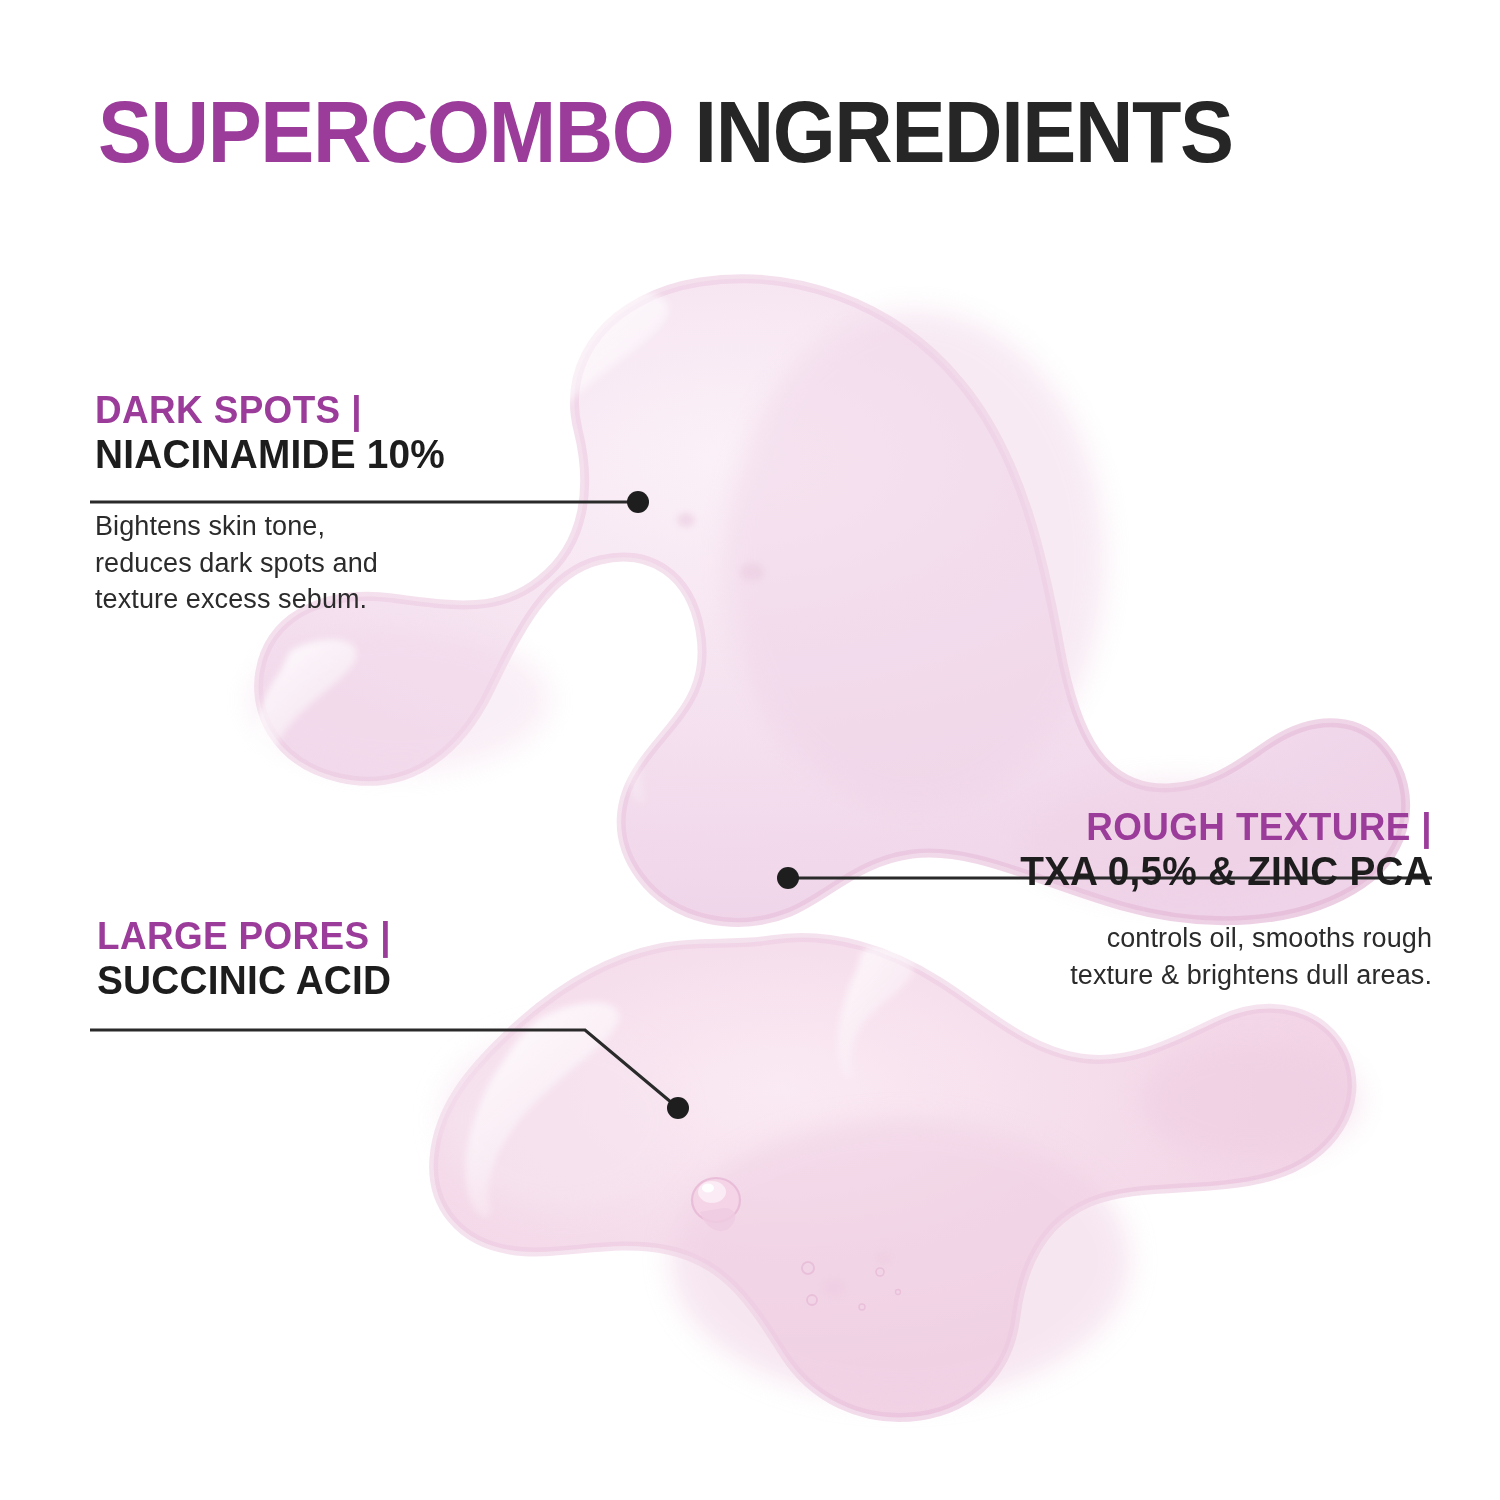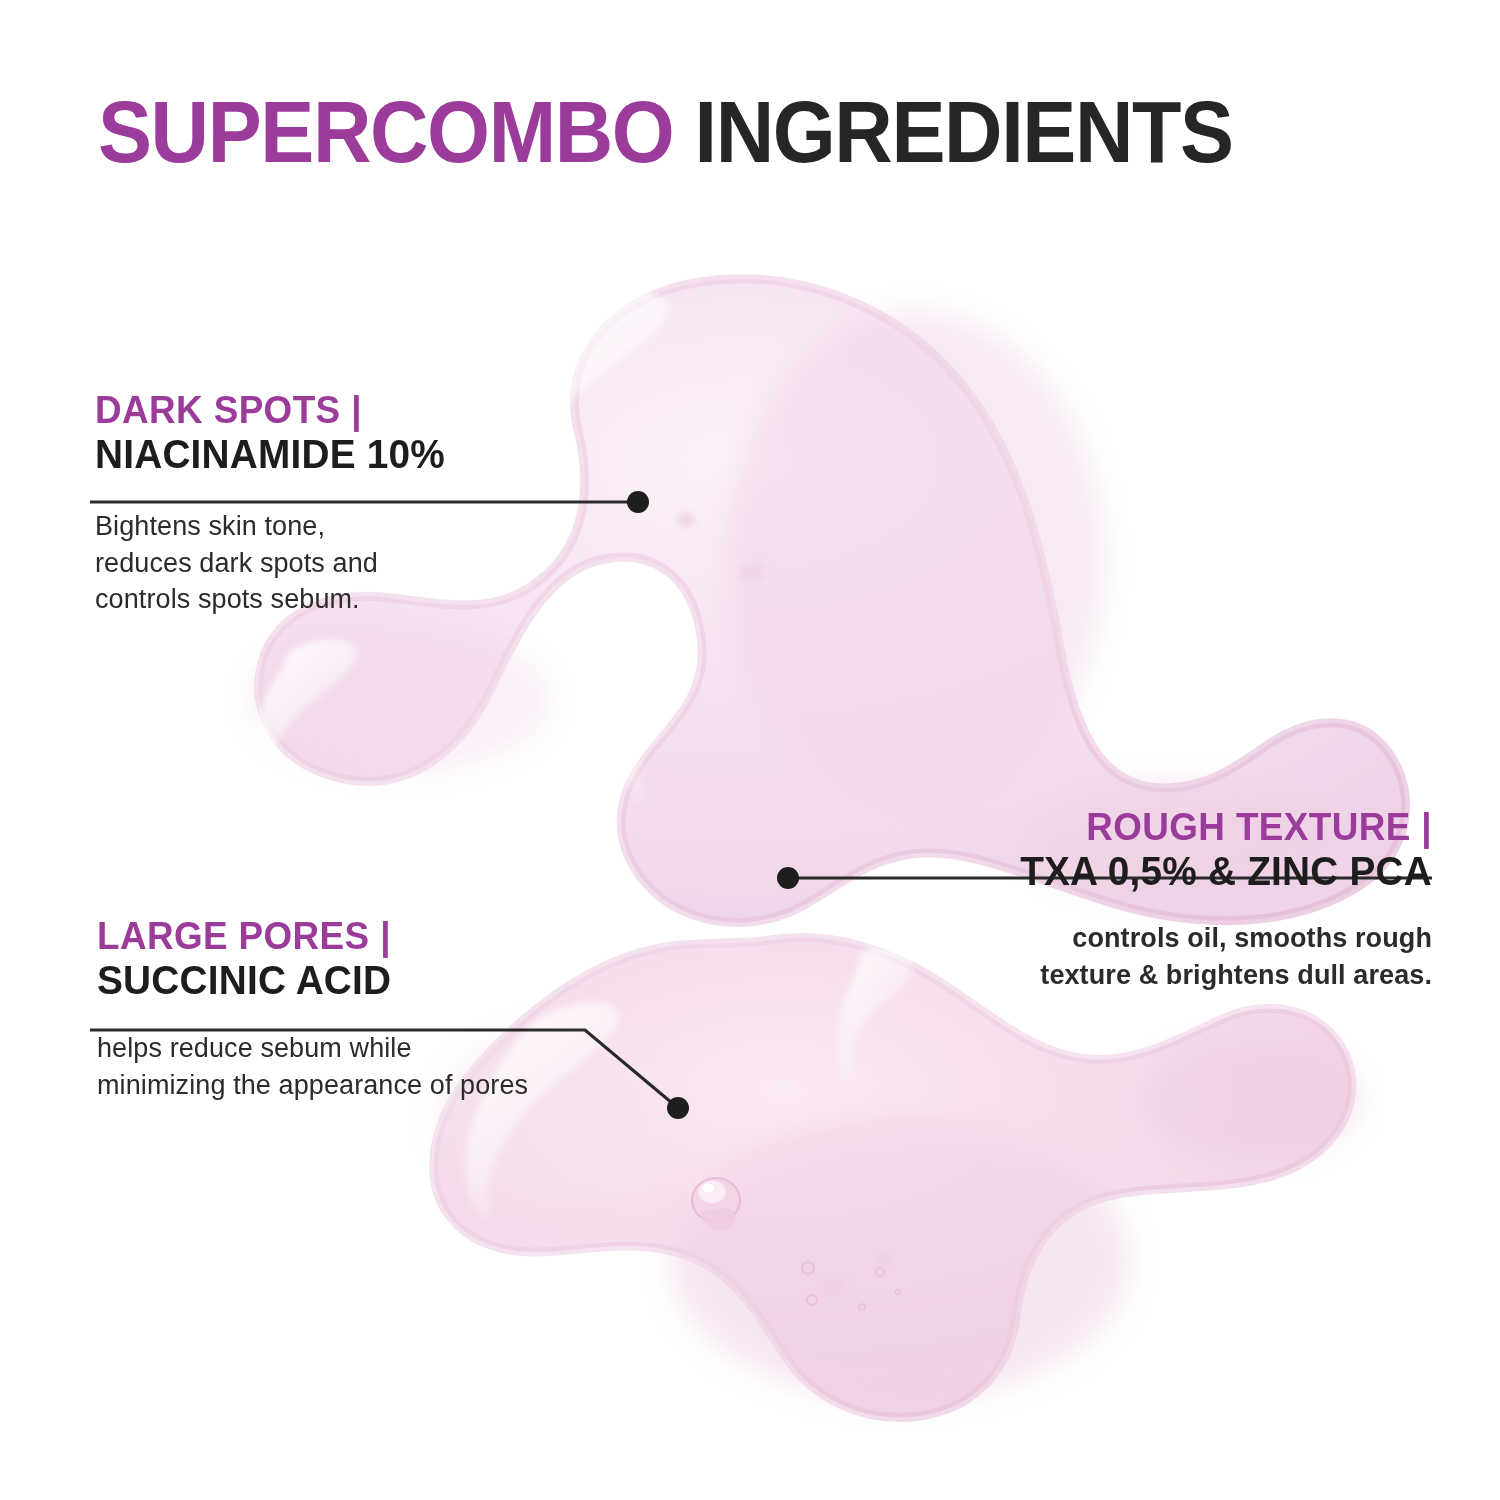--- a/index.html
+++ b/index.html
@@ -245,30 +245,28 @@
       <polyline points="90,1030 585,1030 678,1108" fill="none" stroke="#2A2A2A" stroke-width="3.2"></polyline>
       <circle cx="678" cy="1108" r="11" fill="#1E1E1E"></circle>
     </g>
   </svg>
 
   <div class="callout left" style="left:95px; top:389px; width:560px;">
     <div class="eyebrow">DARK SPOTS |</div>
     <div class="chem">NIACINAMIDE 10%</div>
     <div class="body-txt" style="margin-top:32px; white-space:pre-line;">Bightens skin tone,
 reduces dark spots and
-controls spots sebum.</div>
+texture excess sebum.</div>
   </div>
 
   <div class="callout right" style="left:870px; top:770px; width:562px;margin-top:36px;">
     <div class="eyebrow">ROUGH TEXTURE |</div>
     <div class="chem">TXA 0,5% &amp; ZINC PCA</div>
-    <div class="body-txt" style="margin-top:27px; white-space:pre-line;font-weight:bold;">controls oil, smooths rough
+    <div class="body-txt" style="margin-top:27px; white-space:pre-line;">controls oil, smooths rough
 texture &amp; brightens dull areas.</div>
   </div>
 
   <div class="callout left" style="left:97px; top:915px; width:560px;">
     <div class="eyebrow">LARGE PORES |</div>
     <div class="chem">SUCCINIC ACID</div>
-    <div class="body-txt" style="margin-top:28px; white-space:pre-line;">helps reduce sebum while
-minimizing the appearance of pores</div>
   </div>
 
 </div>
 
 </body></html>

